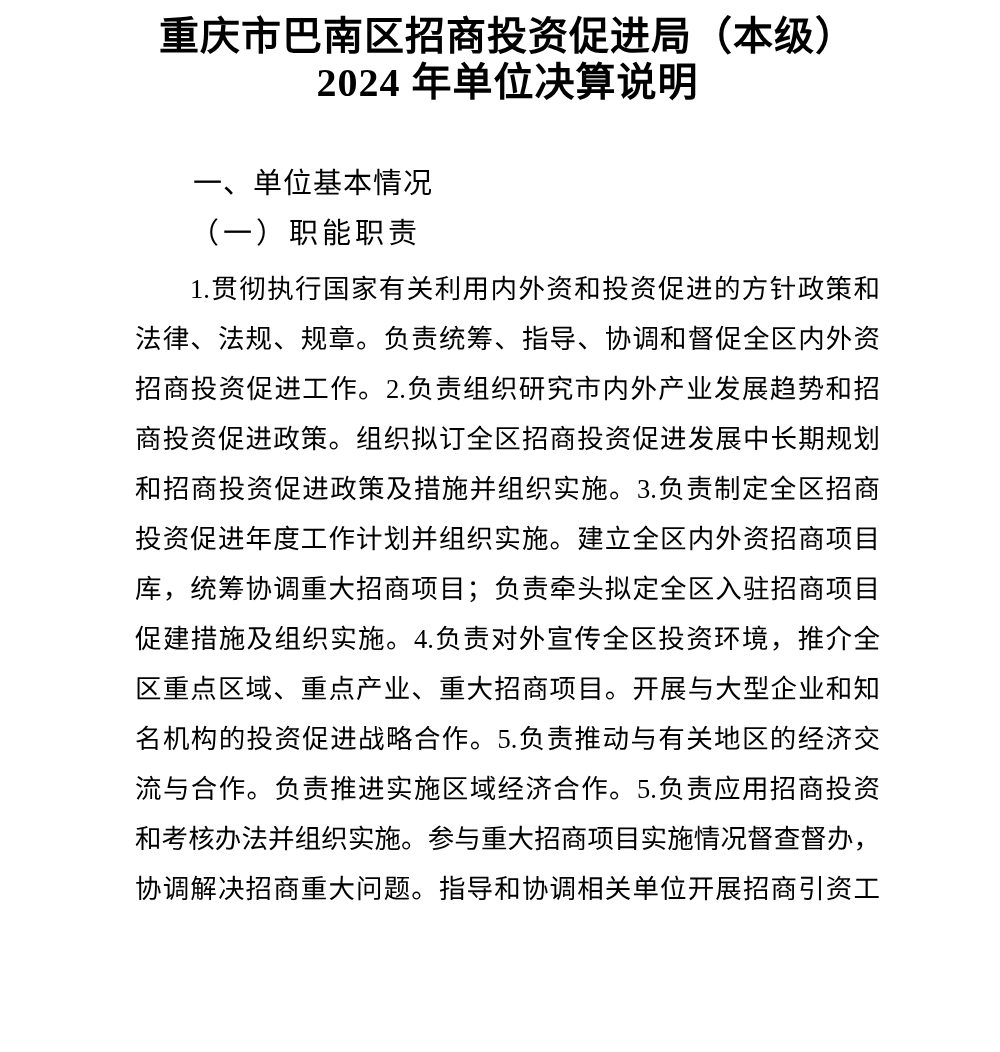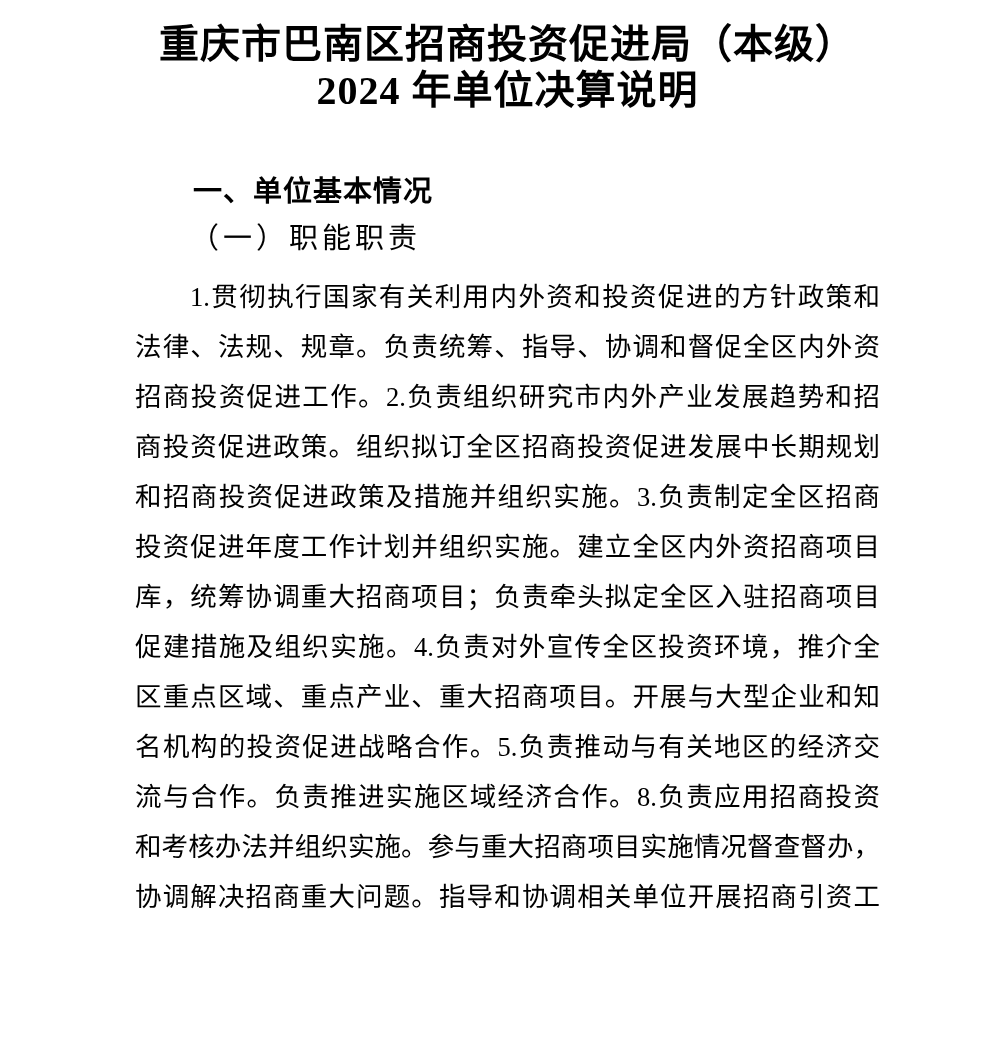--- a/index.html
+++ b/index.html
@@ -15,45 +15,45 @@
     color: #000000;
     overflow: hidden;
   }
   .content {
     margin-left: 135px;
     width: 745px;
     padding-top: 10px;
   }
   
   .doc-title {
-    margin: 12px;
+    margin: 4px;
     text-align: center;
     font-family: "Liberation Serif", "DejaVu Serif", serif;
     font-weight: bold;
     font-size: 40px;
     line-height: 46px;
     letter-spacing: 1px;
   }
   .title-line { display: block; white-space: nowrap; }
   
   .section-heading {
     margin: 62px 0 0 0;
     padding-left: 58px;
     font-family: "Liberation Sans", "DejaVu Sans", sans-serif;
-    font-weight: bold;
+    font-weight: normal;
     font-size: 29px;
     line-height: 30px;
     letter-spacing: 1px;
     white-space: nowrap;
   }
   
   .subsection-heading {
     margin: 18px 0 0 0;
     padding-left: 55px;
-    font-family: Liberation Mono, monospace;
+    font-family: Liberation Sans, sans-serif;
     font-weight: normal;
     font-size: 29px;
     line-height: 34px;
     letter-spacing: 4px;
     white-space: nowrap;
   }
   
   .body-paragraph {
     margin-top: 14px;
     font-family: "Liberation Serif", "DejaVu Serif", serif;
@@ -90,19 +90,19 @@
       <div class="body-line indent">1.贯彻执行国家有关利用内外资和投资促进的方针政策和</div>
       <div class="body-line">法律、法规、规章。负责统筹、指导、协调和督促全区内外资</div>
       <div class="body-line">招商投资促进工作。2.负责组织研究市内外产业发展趋势和招</div>
       <div class="body-line">商投资促进政策。组织拟订全区招商投资促进发展中长期规划</div>
       <div class="body-line">和招商投资促进政策及措施并组织实施。3.负责制定全区招商</div>
       <div class="body-line">投资促进年度工作计划并组织实施。建立全区内外资招商项目</div>
       <div class="body-line">库，统筹协调重大招商项目；负责牵头拟定全区入驻招商项目</div>
       <div class="body-line">促建措施及组织实施。4.负责对外宣传全区投资环境，推介全</div>
       <div class="body-line">区重点区域、重点产业、重大招商项目。开展与大型企业和知</div>
       <div class="body-line">名机构的投资促进战略合作。5.负责推动与有关地区的经济交</div>
-      <div class="body-line">流与合作。负责推进实施区域经济合作。8.负责应用招商投资</div>
+      <div class="body-line">流与合作。负责推进实施区域经济合作。5.负责应用招商投资</div>
       <div class="body-line">和考核办法并组织实施。参与重大招商项目实施情况督查督办，</div>
       <div class="body-line">协调解决招商重大问题。指导和协调相关单位开展招商引资工</div>
     </div>
 
   </div>
 </div>
 
 </body></html>

